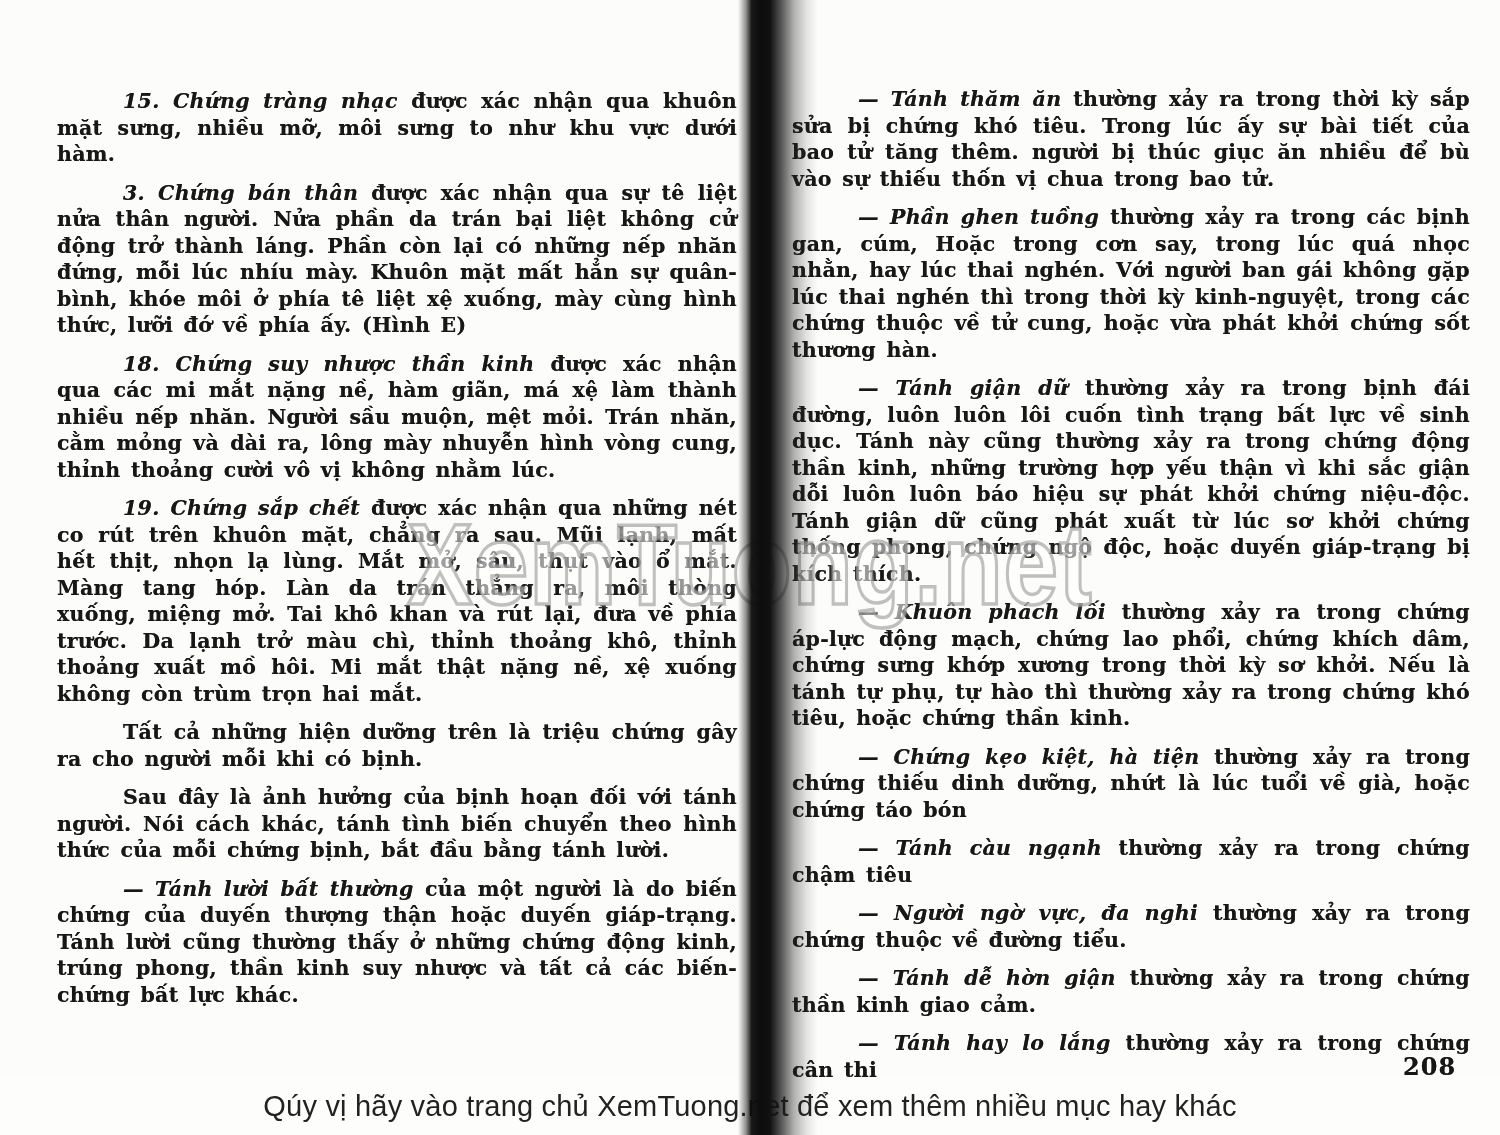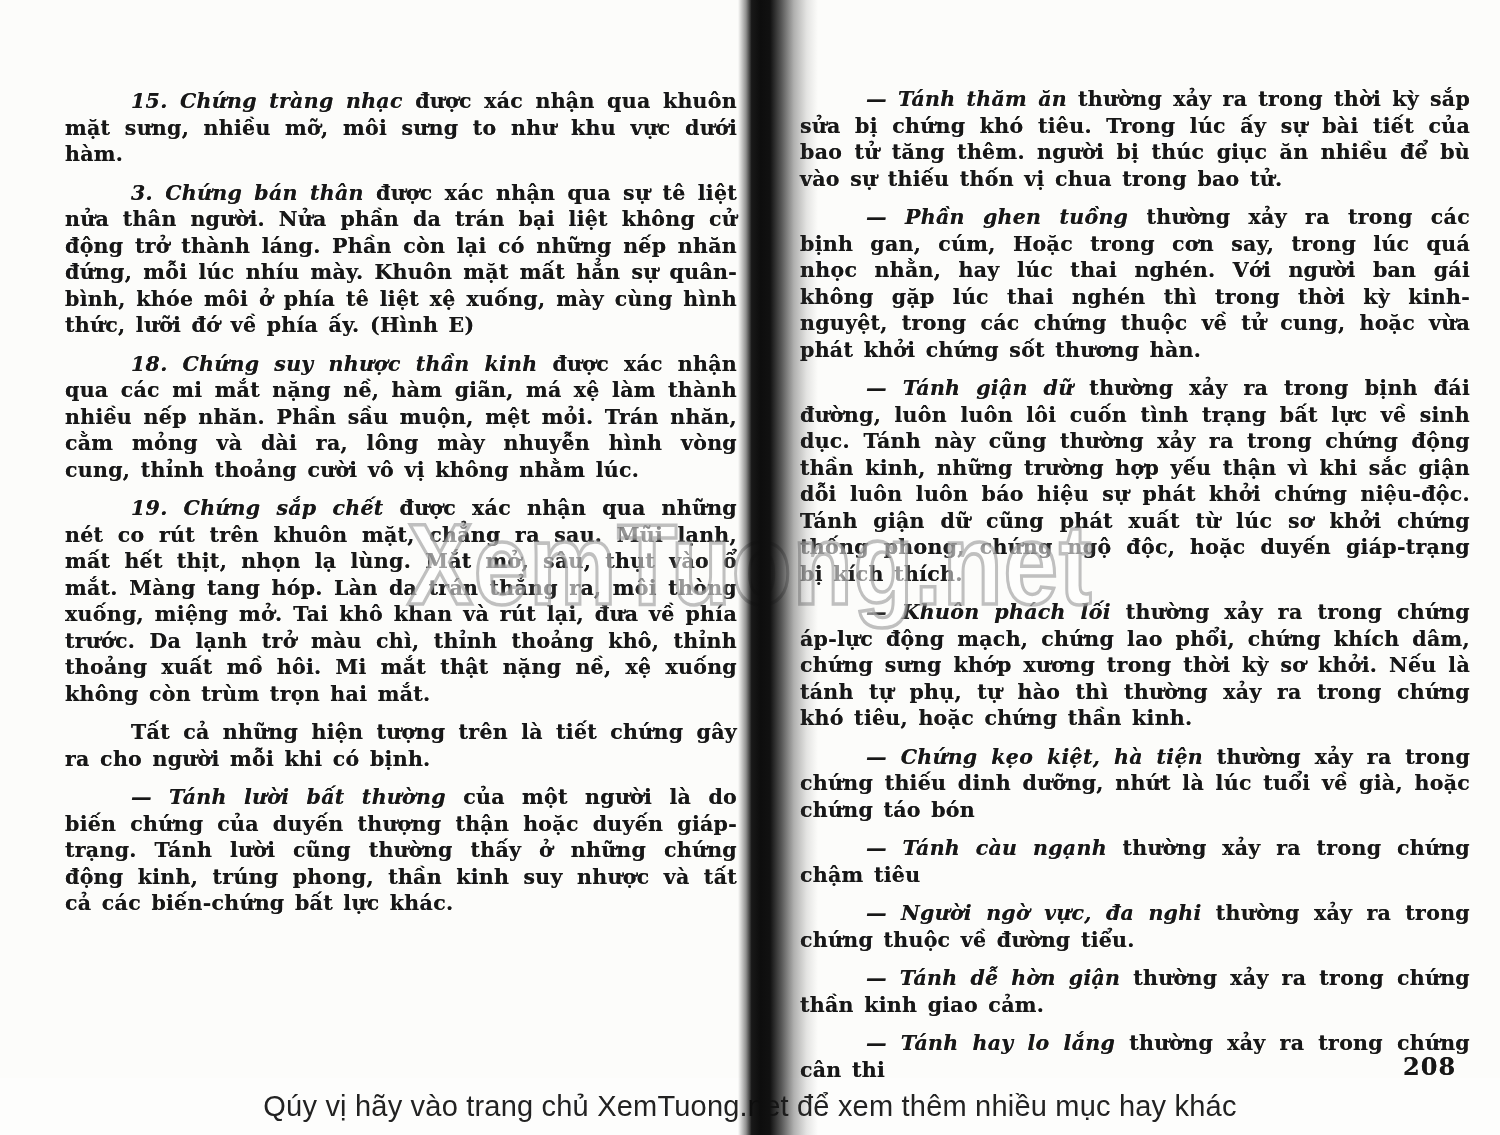--- a/index.html
+++ b/index.html
@@ -17,21 +17,21 @@
     font-size:20.5px;
     line-height:26.5px;
     text-align:justify;
     letter-spacing:0.3px;
     word-spacing:3px;
     text-shadow:0 0 0.5px rgba(0,0,0,0.65);
     z-index:2;
   }
   .left-col{left:57px;top:88px;width:680px;}
   .right-col{left:792px;top:86px;width:678px;}
-  .para{margin:0 0 12px 8px;text-indent:66px;}
+  .para{margin:0 0 12px 0;text-indent:66px;}
   .para:last-child{margin-bottom:0;}
   .lead{font-style:italic;}
   .page-number{
     position:absolute;
     font-weight:700;
     font-size:24px;
     letter-spacing:1px;
     z-index:2;
     text-shadow:0 0 0.5px rgba(0,0,0,0.65);
   }
@@ -85,23 +85,24 @@
   }
 </style>
 </head>
 <body>
 
 <div class="scan">
 
   <div class="page-col left-col">
     <p class="para"><span class="lead">15. Chứng tràng nhạc</span> <span>được xác nhận qua khuôn mặt sưng, nhiều mỡ, môi sưng to như khu vực dưới hàm.</span></p>
     <p class="para"><span class="lead">3. Chứng bán thân</span> <span>được xác nhận qua sự tê liệt nửa thân người. Nửa phần da trán bại liệt không cử động trở thành láng. Phần còn lại có những nếp nhăn đứng, mỗi lúc nhíu mày. Khuôn mặt mất hẳn sự quân-bình, khóe môi ở phía tê liệt xệ xuống, mày cùng hình thức, lưỡi đớ về phía ấy. (Hình E)</span></p>
-    <p class="para"><span class="lead">18. Chứng suy nhược thần kinh</span> <span>được xác nhận qua các mi mắt nặng nề, hàm giãn, má xệ làm thành nhiều nếp nhăn. Phần sầu muộn, mệt mỏi. Trán nhăn, cằm mỏng và dài ra, lông mày nhuyễn hình vòng cung, thỉnh thoảng cười vô vị không nhằm lúc.</span></p>
+    <p class="para"><span class="lead">18. Chứng suy nhược thần kinh</span> <span>được xác nhận qua các mi mắt nặng nề, hàm giãn, má xệ làm thành nhiều nếp nhăn. Người sầu muộn, mệt mỏi. Trán nhăn, cằm mỏng và dài ra, lông mày nhuyễn hình vòng cung, thỉnh thoảng cười vô vị không nhằm lúc.</span></p>
     <p class="para"><span class="lead">19. Chứng sắp chết</span> <span>được xác nhận qua những nét co rút trên khuôn mặt, chẳng ra sau. Mũi lạnh, mất hết thịt, nhọn lạ lùng. Mắt mở, sâu, thụt vào ổ mắt. Màng tang hóp. Làn da trán thẳng ra, môi thòng xuống, miệng mở. Tai khô khan và rút lại, đưa về phía trước. Da lạnh trở màu chì, thỉnh thoảng khô, thỉnh thoảng xuất mồ hôi. Mi mắt thật nặng nề, xệ xuống không còn trùm trọn hai mắt.</span></p>
-    <p class="para"><span>Tất cả những hiện tượng trên là tiết chứng gây ra cho người mỗi khi có bịnh.</span></p>
+    <p class="para"><span>Tất cả những hiện dưỡng trên là triệu chứng gây ra cho người mỗi khi có bịnh.</span></p>
+    <p class="para"><span>Sau đây là ảnh hưởng của bịnh hoạn đối với tánh người. Nói cách khác, tánh tình biến chuyển theo hình thức của mỗi chứng bịnh, bắt đầu bằng tánh lười.</span></p>
     <p class="para"><span class="lead">— Tánh lười bất thường</span> <span>của một người là do biến chứng của duyến thượng thận hoặc duyến giáp-trạng. Tánh lười cũng thường thấy ở những chứng động kinh, trúng phong, thần kinh suy nhược và tất cả các biến-chứng bất lực khác.</span></p>
   </div>
 
   <div class="page-col right-col">
     <p class="para"><span class="lead">— Tánh thăm ăn</span> <span>thường xảy ra trong thời kỳ sắp sửa bị chứng khó tiêu. Trong lúc ấy sự bài tiết của bao tử tăng thêm. người bị thúc giục ăn nhiều để bù vào sự thiếu thốn vị chua trong bao tử.</span></p>
     <p class="para"><span class="lead">— Phần ghen tuồng</span> <span>thường xảy ra trong các bịnh gan, cúm, Hoặc trong cơn say, trong lúc quá nhọc nhằn, hay lúc thai nghén. Với người ban gái không gặp lúc thai nghén thì trong thời kỳ kinh-nguyệt, trong các chứng thuộc về tử cung, hoặc vừa phát khởi chứng sốt thương hàn.</span></p>
     <p class="para"><span class="lead">— Tánh giận dữ</span> <span>thường xảy ra trong bịnh đái đường, luôn luôn lôi cuốn tình trạng bất lực về sinh dục. Tánh này cũng thường xảy ra trong chứng động thần kinh, những trường hợp yếu thận vì khi sắc giận dỗi luôn luôn báo hiệu sự phát khởi chứng niệu-độc. Tánh giận dữ cũng phát xuất từ lúc sơ khởi chứng thống phong, chứng ngộ độc, hoặc duyến giáp-trạng bị kích thích.</span></p>
     <p class="para"><span class="lead">— Khuôn phách lối</span> <span>thường xảy ra trong chứng áp-lực động mạch, chứng lao phổi, chứng khích dâm, chứng sưng khớp xương trong thời kỳ sơ khởi. Nếu là tánh tự phụ, tự hào thì thường xảy ra trong chứng khó tiêu, hoặc chứng thần kinh.</span></p>
     <p class="para"><span class="lead">— Chứng kẹo kiệt, hà tiện</span> <span>thường xảy ra trong chứng thiếu dinh dưỡng, nhứt là lúc tuổi về già, hoặc chứng táo bón</span></p>
     <p class="para"><span class="lead">— Tánh càu ngạnh</span> <span>thường xảy ra trong chứng chậm tiêu</span></p>

